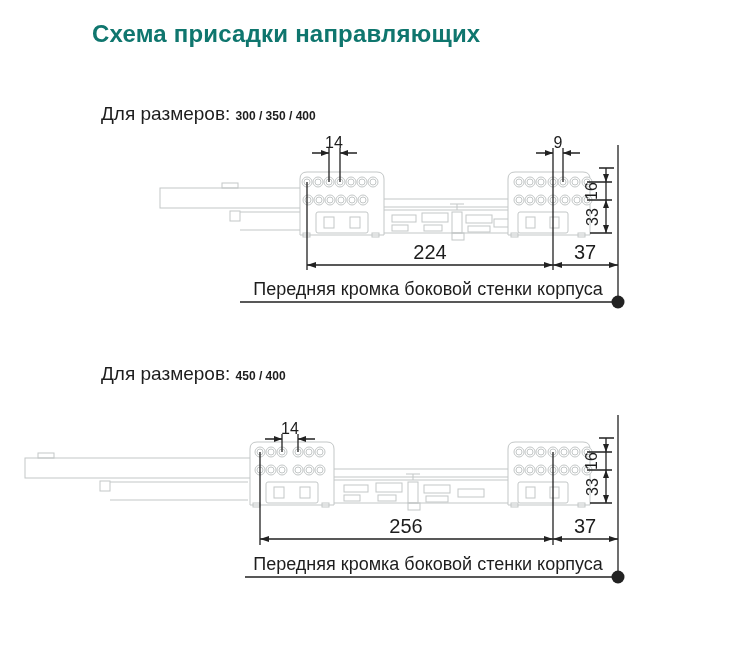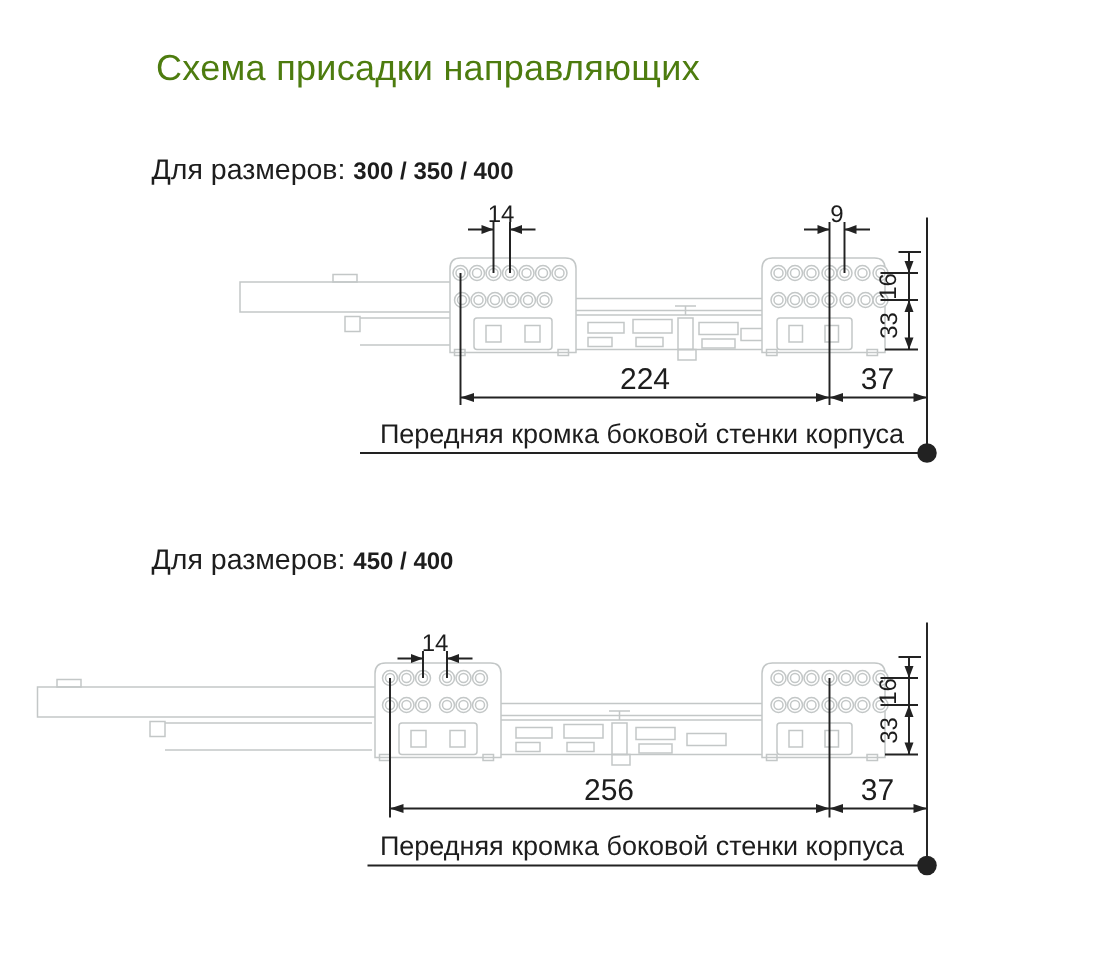--- a/index.html
+++ b/index.html
@@ -1,27 +1,27 @@
 <!DOCTYPE html>
 <html><head>
 <meta charset="utf-8">
 <style>
   html,body{margin:0;padding:0;background:#fff;}
   .canvas{
     position:relative;width:738px;height:647px;background:#ffffff;overflow:hidden;
     font-family:"Liberation Sans",sans-serif;color:#222;
   }
   .page-title{
-    position:absolute;left:92px;top:20px;margin:12px;
-    font-size:24px;font-weight:normal;color:#4d7c0f;letter-spacing:.2px;
+    position:absolute;left:92px;top:20px;margin:0;
+    font-size:24px;font-weight:bold;color:#0f766e;letter-spacing:.2px;
   }
   .size-caption{
     position:absolute;left:101px;font-size:19px;color:#1d1d1d;white-space:nowrap;
   }
-  .size-caption .vals{font-weight:bold;font-size:16px;}
+  .size-caption .vals{font-weight:bold;font-size:12px;}
   #caption1{top:103px;}
   #caption2{top:363px;}
   .diagram{position:absolute;left:0;}
   #svg1{top:130px;}
   #svg2{top:400px;}
   
   .g{stroke:#C3C7C7;fill:none;stroke-width:1;}
   .gf{stroke:#C3C7C7;fill:#ffffff;stroke-width:1;}
   .d{stroke:#222;fill:none;stroke-width:1.3;}
   .ah{fill:#222;stroke:none;}

